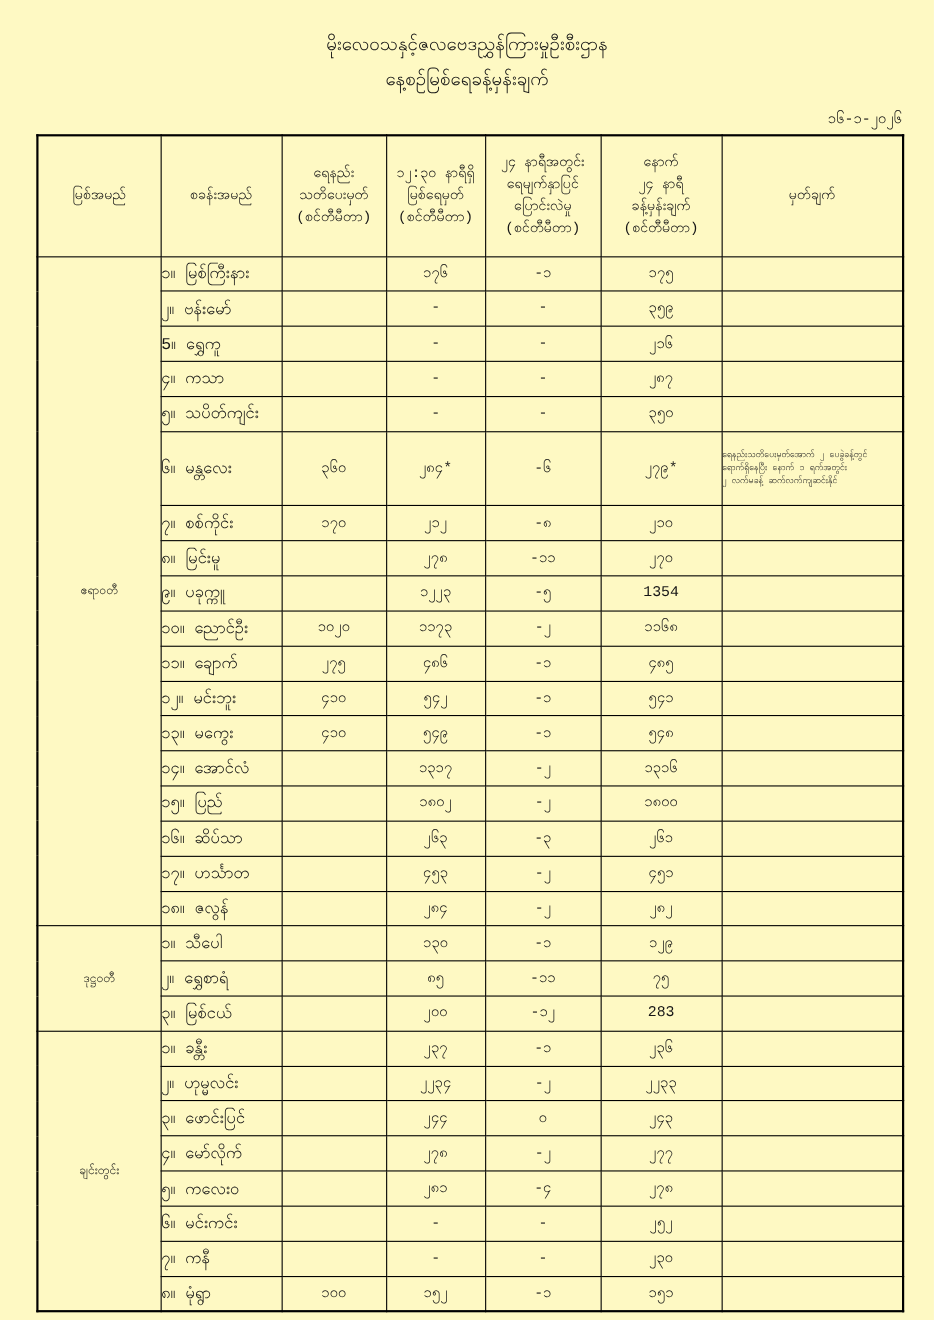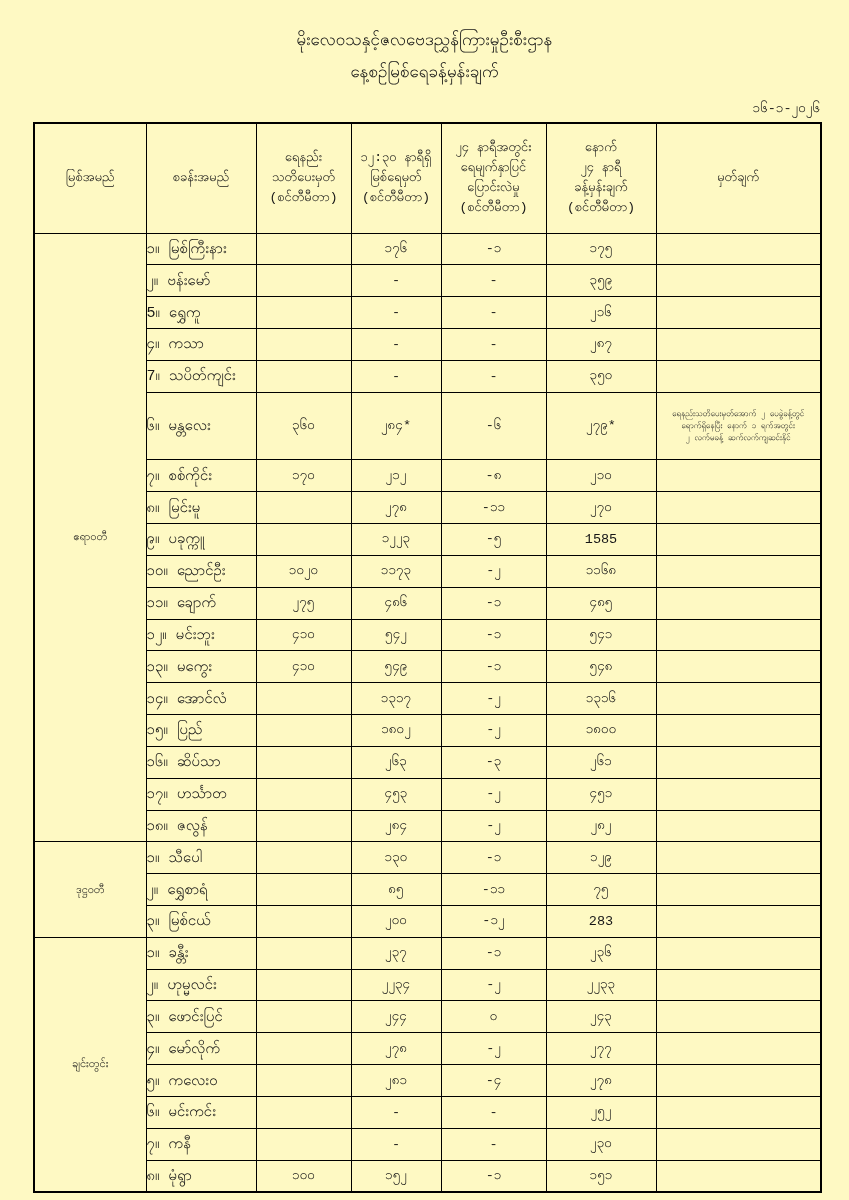--- a/index.html
+++ b/index.html
@@ -43,21 +43,21 @@
   th.col-header{
     text-align:center;
     white-space:pre-line;
     line-height:1.55;
     font-size:13px;
   }
   td.river-cell{text-align:center;font-size:11px;}
   td.station-cell{text-align:left;padding-left:9px;font-size:15px;}
   td.num-cell{text-align:center;font-size:13.5px;}
   td.remark-cell{
-    text-align:center;
+    text-align:left;
     font-size:8px;
     line-height:1.5;
     white-space:pre-line;
     padding:0 2px;
     color:#222;
   }
 </style>
 </head>
 <body>
 
@@ -125,21 +125,21 @@
         </tr>
         <tr class="data-row">
           <td class="station-cell">၄။ ကသာ</td>
           <td class="num-cell"></td>
           <td class="num-cell">-</td>
           <td class="num-cell">-</td>
           <td class="num-cell">၂၈၇</td>
           <td class="remark-cell"></td>
         </tr>
         <tr class="data-row">
-          <td class="station-cell">7။ သပိတ်ကျင်း</td>
+          <td class="station-cell">၅။ သပိတ်ကျင်း</td>
           <td class="num-cell"></td>
           <td class="num-cell">-</td>
           <td class="num-cell">-</td>
           <td class="num-cell">၃၅၀</td>
           <td class="remark-cell"></td>
         </tr>
         <tr class="data-row has-remark">
           <td class="station-cell">၆။ မန္တလေး</td>
           <td class="num-cell">၃၆၀</td>
           <td class="num-cell">၂၈၄*</td>
@@ -163,21 +163,21 @@
           <td class="num-cell">၂၇၈</td>
           <td class="num-cell">-၁၁</td>
           <td class="num-cell">၂၇၀</td>
           <td class="remark-cell"></td>
         </tr>
         <tr class="data-row">
           <td class="station-cell">၉။ ပခုက္ကူ</td>
           <td class="num-cell"></td>
           <td class="num-cell">၁၂၂၃</td>
           <td class="num-cell">-၅</td>
-          <td class="num-cell">1585</td>
+          <td class="num-cell">1354</td>
           <td class="remark-cell"></td>
         </tr>
         <tr class="data-row">
           <td class="station-cell">၁၀။ ညောင်ဦး</td>
           <td class="num-cell">၁၀၂၀</td>
           <td class="num-cell">၁၁၇၃</td>
           <td class="num-cell">-၂</td>
           <td class="num-cell">၁၁၆၈</td>
           <td class="remark-cell"></td>
         </tr>

